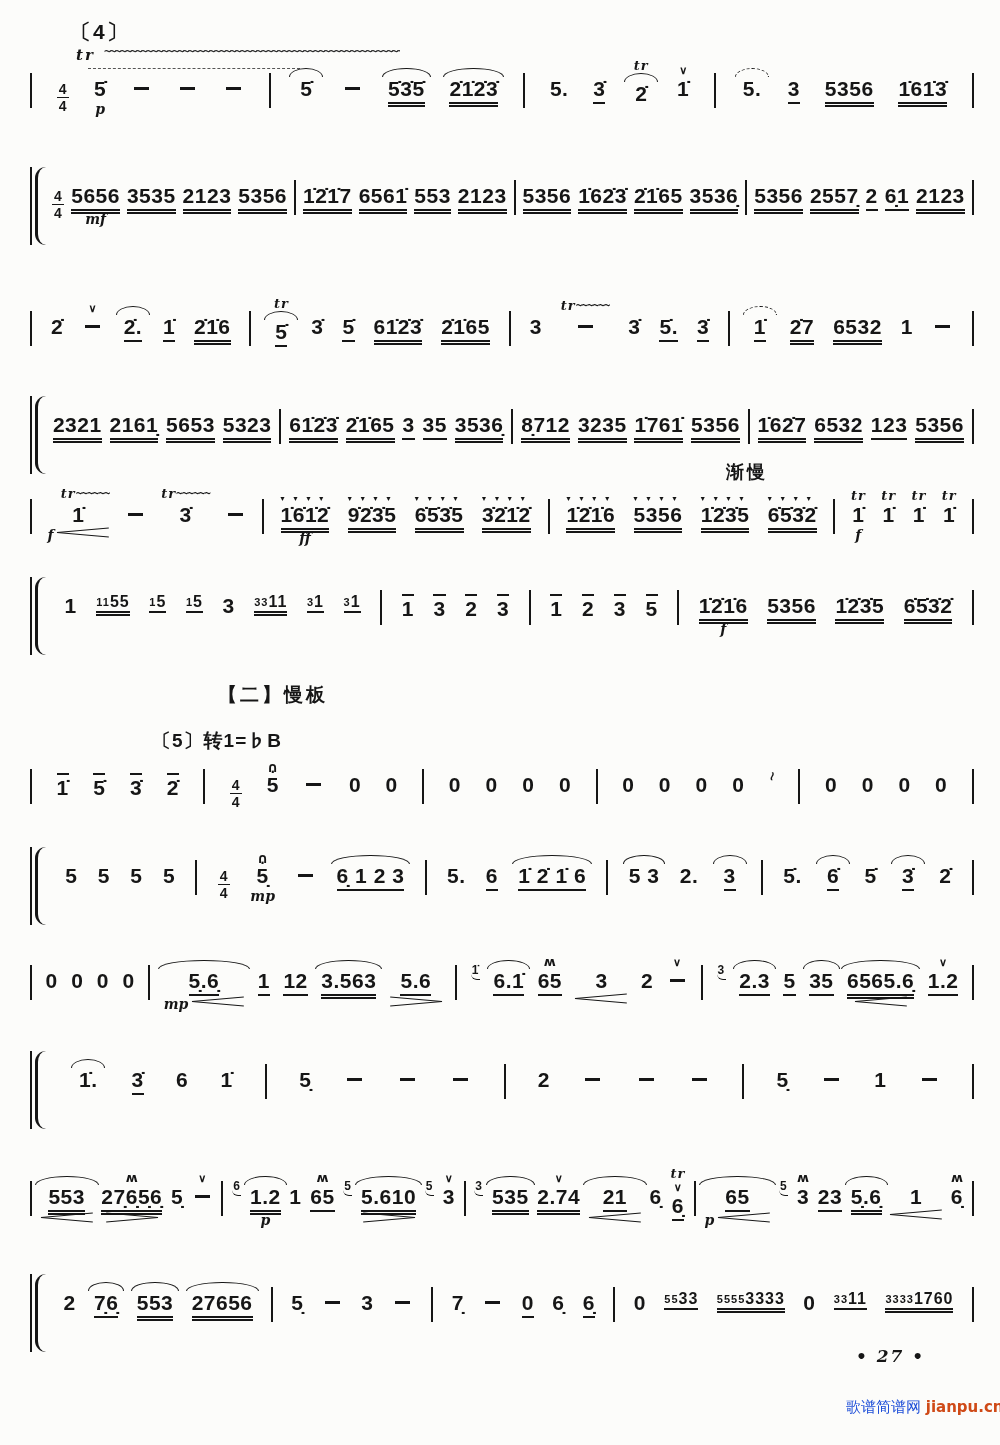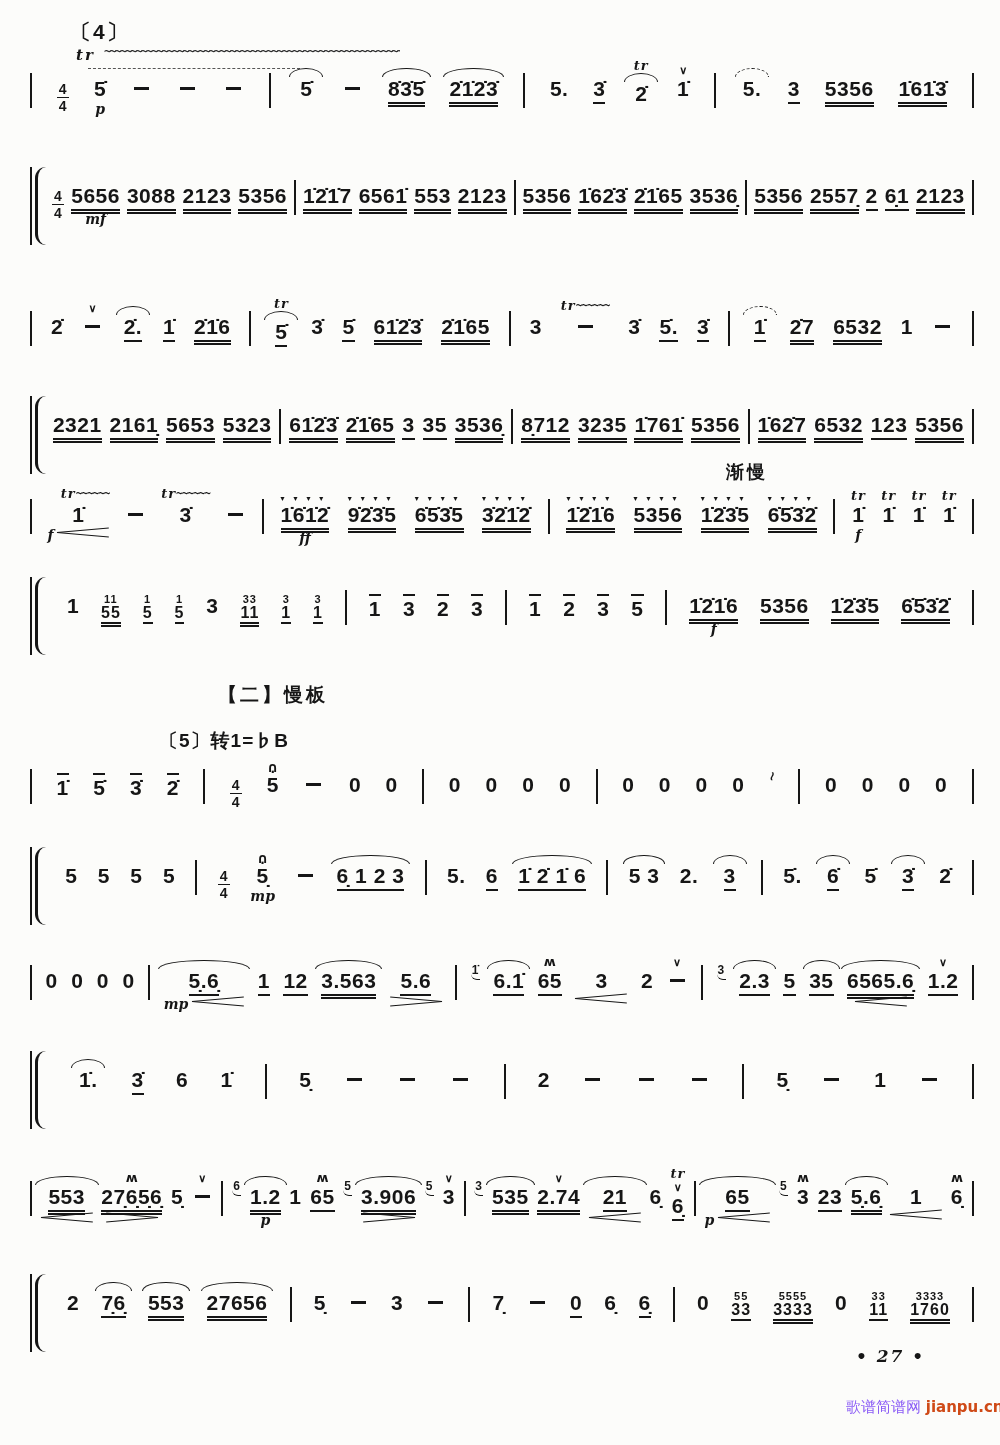--- a/index.html
+++ b/index.html
@@ -7,21 +7,21 @@
         font-family:"Liberation Sans",sans-serif;color:#161616;overflow:hidden;}
   
   .abs{position:absolute;white-space:nowrap;}
   .sec-marker{font-weight:bold;font-size:21px;letter-spacing:2px;}
   .trlead{font:italic bold 15px "DejaVu Serif",serif;letter-spacing:2px;}
   .wavyline{font:bold 12px "DejaVu Sans Mono",monospace;letter-spacing:-2px;overflow:hidden;height:14px;color:#2a2a2a;}
   .dashline{border-top:1.6px dashed #555;height:0;}
   .cnlabel{font-weight:bold;font-size:19px;font-family:Liberation Mono, monospace;letter-spacing:3px;}
   .pageno{font:italic bold 17px "DejaVu Serif",serif;letter-spacing:2px;}
   .wm{font-size:15px;font-family:"DejaVu Sans",sans-serif;}
-  .wm .site{color:#8b5cf6;}
+  .wm .site{color:#1d4ed8;}
   .wm .url{font-weight:bold;}
   
   .sys{position:absolute;left:30px;right:26px;}
   .row{display:flex;justify-content:space-between;align-items:flex-start;}
   .tok{display:inline-flex;flex-direction:column;align-items:center;position:relative;}
   .tok .top{min-height:19px;display:flex;flex-direction:column;align-items:center;justify-content:flex-end;width:100%;line-height:1;}
   .tok .num{position:relative;font-weight:bold;font-size:21px;line-height:1.15;white-space:pre;letter-spacing:.5px;}
   .tok .bot{min-height:17px;display:flex;align-items:flex-start;gap:4px;}
   .u1 .num{border-bottom:2px solid #161616;padding-bottom:1px;}
   .u2 .num{border-bottom:2px solid #161616;padding-bottom:1px;}
@@ -35,21 +35,21 @@
   .tok.meter .num{display:flex;flex-direction:column;align-items:center;font-size:14px;line-height:1;}
   .tok.meter .num b{padding:1px 2px;}
   .tok.meter .num b.mb{border-top:1.6px solid #161616;}
   .tok.meter{margin-top:4px;}
   
   .dl{display:block;width:15px;height:3px;background:#161616;margin:10px 3px 9px;}
   
   .grace .num{font-size:12px;transform:translateY(-5px);border-bottom:1px solid #161616;border-radius:0 0 0 6px;padding:0 1px 1px;}
   .breath .num{font-size:12px;transform:translateY(-3px);font-style:italic;}
   
-  .num.stack{display:flex;flex-direction:column;align-items:center;line-height:1;}
+  .num.stack{display:flex;align-items:center;line-height:1;}
   .num.stack .su{font-size:11px;letter-spacing:1px;}
   .num.stack .sl{font-size:16px;letter-spacing:1px;}
   
   .arc{display:block;width:calc(100% + 10px);min-width:20px;height:8px;
        border:1.6px solid #161616;border-bottom:none;border-radius:50% 50% 0 0 / 100% 100% 0 0;}
   .darc{border-style:dashed;border-bottom:none;}
   .trl{font:italic bold 13px "DejaVu Serif",serif;letter-spacing:1px;}
   .wav{font:bold 11px "DejaVu Sans Mono",monospace;letter-spacing:-1px;}
   .vm{font:bold 11px "Liberation Sans",sans-serif;}
   .mo{font:bold 13px "DejaVu Sans",sans-serif;}
@@ -77,21 +77,21 @@
 
 <div class="page">
 
   <div class="abs sec-marker" style="left:70px;top:18px;">〔4〕</div>
   <div class="abs trlead" style="left:76px;top:46px;">tr</div>
   <div class="abs wavyline" style="left:104px;top:44px;width:296px;">~~~~~~~~~~~~~~~~~~~~~~~~~~~~~~~~~~~~~~~~~~~~~~~~~~~~~~~~~~~~~~~~~~~~~~</div>
   <div class="abs dashline" style="left:88px;top:68px;width:212px;"></div>
 
   <div class="abs cnlabel" style="left:726px;top:460px;font-size:18px;">渐慢</div>
   <div class="abs cnlabel" style="left:218px;top:682px;">【二】慢板</div>
-  <div class="abs sec-marker" style="left:159px;top:728px;font-size:19px;letter-spacing:1px;">〔5〕转1=♭B</div>
+  <div class="abs sec-marker" style="left:152px;top:728px;font-size:19px;letter-spacing:1px;">〔5〕转1=♭B</div>
 
   <div class="sys s1">
     <div class="row r1">
         <span class="tok bar"></span>
         <span class="tok meter">
           <i class="top"></i>
           <span class="num"><b>4</b><b class="mb">4</b></span>
           <i class="bot"></i>
         </span>
         <span class="tok">
@@ -126,21 +126,21 @@
         </span>
         <span class="tok dash">
           <i class="top"></i>
           <span class="num"><i class="dl"></i></span>
           <i class="bot"></i>
         </span>
         <span class="tok u2">
           <i class="top">
             <i class="arc"></i>
           </i>
-          <span class="num">8̇3̇5̇</span>
+          <span class="num">5̇3̇5̇</span>
           <i class="bot"></i>
         </span>
         <span class="tok u2">
           <i class="top">
             <i class="arc"></i>
           </i>
           <span class="num">2̇1̇2̇3̇</span>
           <i class="bot"></i>
         </span>
         <span class="tok bar"></span>
@@ -203,21 +203,21 @@
         </span>
         <span class="tok u2">
           <i class="top"></i>
           <span class="num">5656</span>
           <i class="bot">
             <i class="dyn">mf</i>
           </i>
         </span>
         <span class="tok u2">
           <i class="top"></i>
-          <span class="num">3088</span>
+          <span class="num">3535</span>
           <i class="bot"></i>
         </span>
         <span class="tok u2">
           <i class="top"></i>
           <span class="num">2123</span>
           <i class="bot"></i>
         </span>
         <span class="tok u2">
           <i class="top"></i>
           <span class="num">5356</span>
@@ -1275,21 +1275,21 @@
         </span>
         <span class="tok grace">
           <i class="top"></i>
           <span class="num">5</span>
           <i class="bot"></i>
         </span>
         <span class="tok u2">
           <i class="top">
             <i class="arc"></i>
           </i>
-          <span class="num">3.906</span>
+          <span class="num">5.610</span>
           <i class="bot">
             <i class="hpd"></i>
           </i>
         </span>
         <span class="tok grace">
           <i class="top"></i>
           <span class="num">5</span>
           <i class="bot"></i>
         </span>
         <span class="tok">

